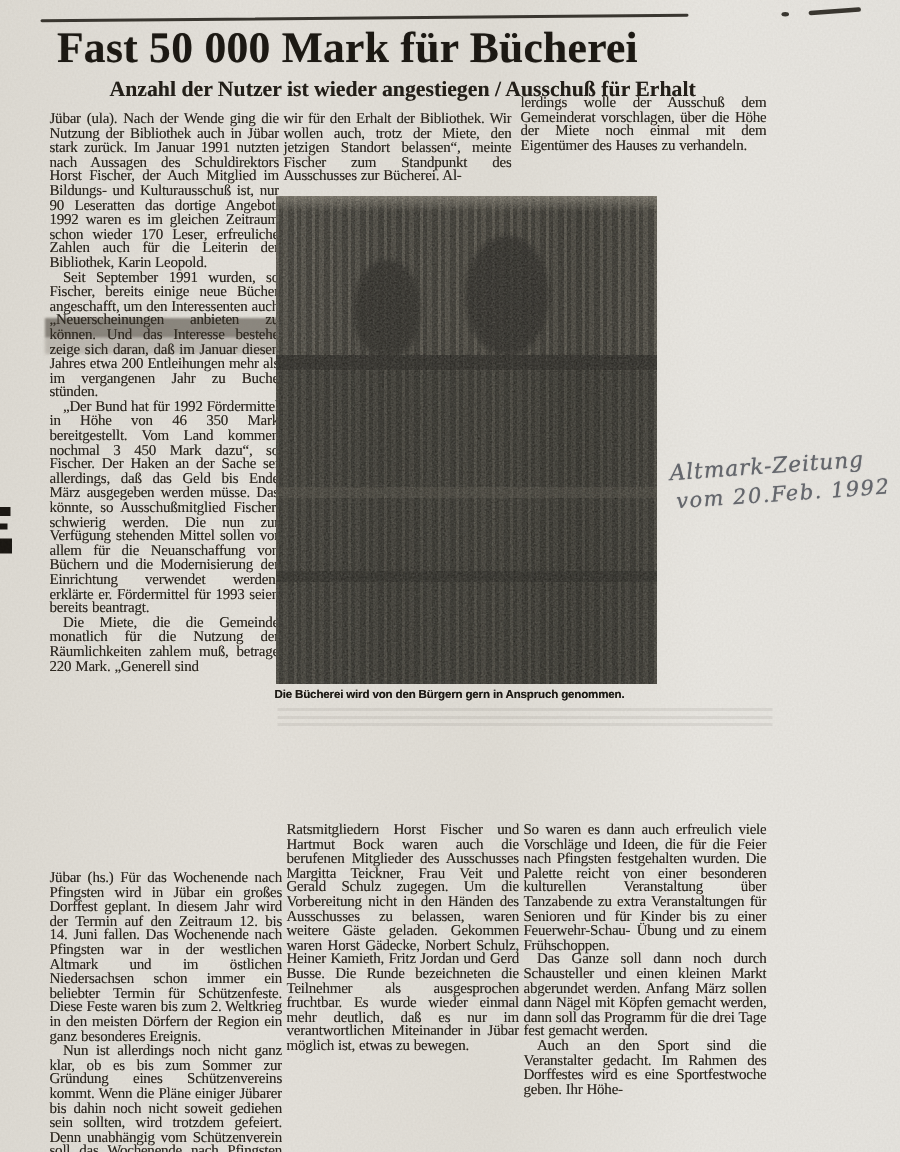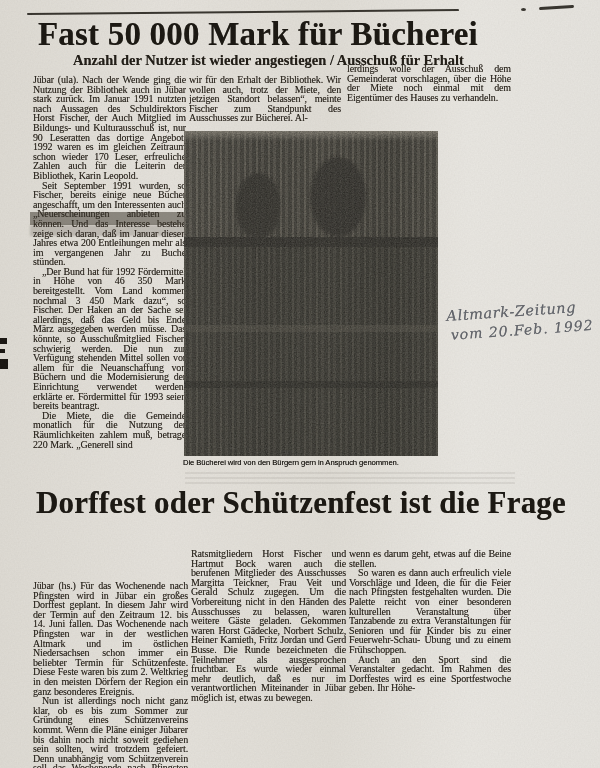--- a/index.html
+++ b/index.html
@@ -7,21 +7,21 @@
     position:relative;width:600px;height:768px;overflow:hidden;
     background:
       linear-gradient(90deg,#e2dfd8 0%,#e9e6e0 28%,#e4e1da 55%,#edebe6 78%,#eae8e3 100%),
       #e7e4de;
     font-family:"Liberation Serif","DejaVu Serif",serif;
   }
   .abs{position:absolute;}
   .headline{position:absolute;font-weight:bold;color:#15120d;white-space:nowrap;
     font-family:"Liberation Serif",serif;letter-spacing:.2px;
     text-shadow:0 0 .5px rgba(20,16,10,.55);}
-  #h1{left:38px;top:16px;font-size:33px;}
+  #h1{left:38px;top:16px;font-size:29px;}
   #h2{left:36px;top:485px;font-size:31px;}
   .subhead{position:absolute;font-weight:bold;color:#1c1812;white-space:nowrap;
     font-size:14.5px;text-shadow:0 0 .4px rgba(20,16,10,.5);margin-left:16px;}
   #sh1{left:57px;top:52px;}
   #sh2{left:55px;top:523px;}
   .bodycol{position:absolute;font-size:10px;line-height:9.6px;text-align:justify;
     color:#26211a;overflow:hidden;letter-spacing:-.15px;word-spacing:.3px;
     text-shadow:0 0 .35px rgba(30,24,16,.5);}
   .bodycol p{margin:0;}
   .bodycol p + p{text-indent:9px;}
@@ -47,21 +47,21 @@
   .photo-figure{position:absolute;filter:blur(1.6px);}
   #fig1{left:52px;top:42px;width:44px;height:64px;background:rgba(26,24,19,.85);
     border-radius:50% 50% 42% 42%;}
   #fig2{left:126px;top:26px;width:56px;height:80px;background:rgba(22,20,16,.8);
     border-radius:50%;}
   #photo-lower-shade{position:absolute;left:0;top:116px;width:100%;height:209px;
     background:rgba(14,13,10,.35);}
   #photo-grain{position:absolute;left:0;top:0;}
 
   #caption{left:183px;top:458px;width:254px;
-    font-family:"Liberation Sans","DejaVu Sans",sans-serif;font-weight:normal;
+    font-family:"Liberation Sans","DejaVu Sans",sans-serif;font-weight:bold;
     font-size:7.7px;letter-spacing:-.1px;color:#14110c;white-space:nowrap;
     text-shadow:0 0 .3px rgba(0,0,0,.6);}
   #ghost-bleed{left:185px;top:472px;width:330px;height:12px;opacity:.10;
     background:repeating-linear-gradient(180deg,#55504a 0 2px,transparent 2px 5px);}
 
   
   #handnote{left:447px;top:303px;transform:rotate(-4deg);color:#62656c;
     font-family:"DejaVu Serif",serif;font-style:italic;
     text-shadow:0 0 .6px rgba(98,101,108,.8);}
   #handnote .l1{font-size:14.5px;letter-spacing:.6px;}
@@ -130,33 +130,32 @@
     </svg>
   </div>
   <div class="abs" id="caption">Die Bücherei wird von den Bürgern gern in Anspruch genommen.</div>
   <div class="abs" id="ghost-bleed"></div>
 
   <div class="abs" id="handnote">
     <div class="l1">Altmark-Zeitung</div>
     <div class="l2">vom 20.Feb. 1992</div>
   </div>
 
-  <div class="headline" id="h2">Dorffest oder Schützenfest ist die Frage</div>
 
   <div class="bodycol" id="a2c1">
     <p>Jübar (hs.) Für das Wochenende nach Pfingsten wird in Jübar ein großes Dorffest geplant. In diesem Jahr wird der Termin auf den Zeitraum 12. bis 14. Juni fallen. Das Wochenende nach Pfingsten war in der westlichen Altmark und im östlichen Niedersachsen schon immer ein beliebter Termin für Schützenfeste. Diese Feste waren bis zum 2. Weltkrieg in den meisten Dörfern der Region ein ganz besonderes Ereignis.</p>
     <p>Nun ist allerdings noch nicht ganz klar, ob es bis zum Sommer zur Gründung eines Schützenvereins kommt. Wenn die Pläne einiger Jübarer bis dahin noch nicht soweit gediehen sein sollten, wird trotzdem gefeiert. Denn unabhängig vom Schützenverein soll das Wochenende nach Pfingsten einen festen Platz unter den Feiern in der Gemeinde einehmen.</p>
     <p>Um dieses Fest auch zu einem</p>
   </div>
   <div class="bodycol" id="a2c2">
     <p>Ratsmitgliedern Horst Fischer und Hartmut Bock waren auch die berufenen Mitglieder des Ausschusses Margitta Teickner, Frau Veit und Gerald Schulz zugegen. Um die Vorbereitung nicht in den Händen des Ausschusses zu belassen, waren weitere Gäste geladen. Gekommen waren Horst Gädecke, Norbert Schulz, Heiner Kamieth, Fritz Jordan und Gerd Busse. Die Runde bezeichneten die Teilnehmer als ausgesprochen fruchtbar. Es wurde wieder einmal mehr deutlich, daß es nur im verantwortlichen Miteinander in Jübar möglich ist, etwas zu bewegen.</p>
   </div>
   <div class="bodycol" id="a2c3">
-    <p>wenn es darum geht, etwas auf die Beine stellen.</p>
     <p>So waren es dann auch erfreulich viele Vorschläge und Ideen, die für die Feier nach Pfingsten festgehalten wurden. Die Palette reicht von einer besonderen kulturellen Veranstaltung über Tanzabende zu extra Veranstaltungen für Senioren und für Kinder bis zu einer Feuerwehr-Schau- Übung und zu einem Frühschoppen.</p>
+    <p>Das Ganze soll dann noch durch Schausteller und einen kleinen Markt abgerundet werden. Anfang März sollen dann Nägel mit Köpfen gemacht werden, dann soll das Programm für die drei Tage fest gemacht werden.</p>
     <p>Auch an den Sport sind die Veranstalter gedacht. Im Rahmen des Dorffestes wird es eine Sportfestwoche geben. Ihr Höhe-</p>
   </div>
 
   <svg id="page-grain" width="600" height="768">
     <filter id="paperNoise">
         <feTurbulence type="fractalNoise" baseFrequency="0.7" numOctaves="2" seed="5" stitchTiles="stitch"></feTurbulence>
       <feColorMatrix type="matrix" values="0 0 0 0 .2  0 0 0 0 .18  0 0 0 0 .15  .3 .3 .3 0 0"></feColorMatrix>
       </filter>
     <rect width="600" height="768" filter="url(#paperNoise)"></rect>
   </svg>

